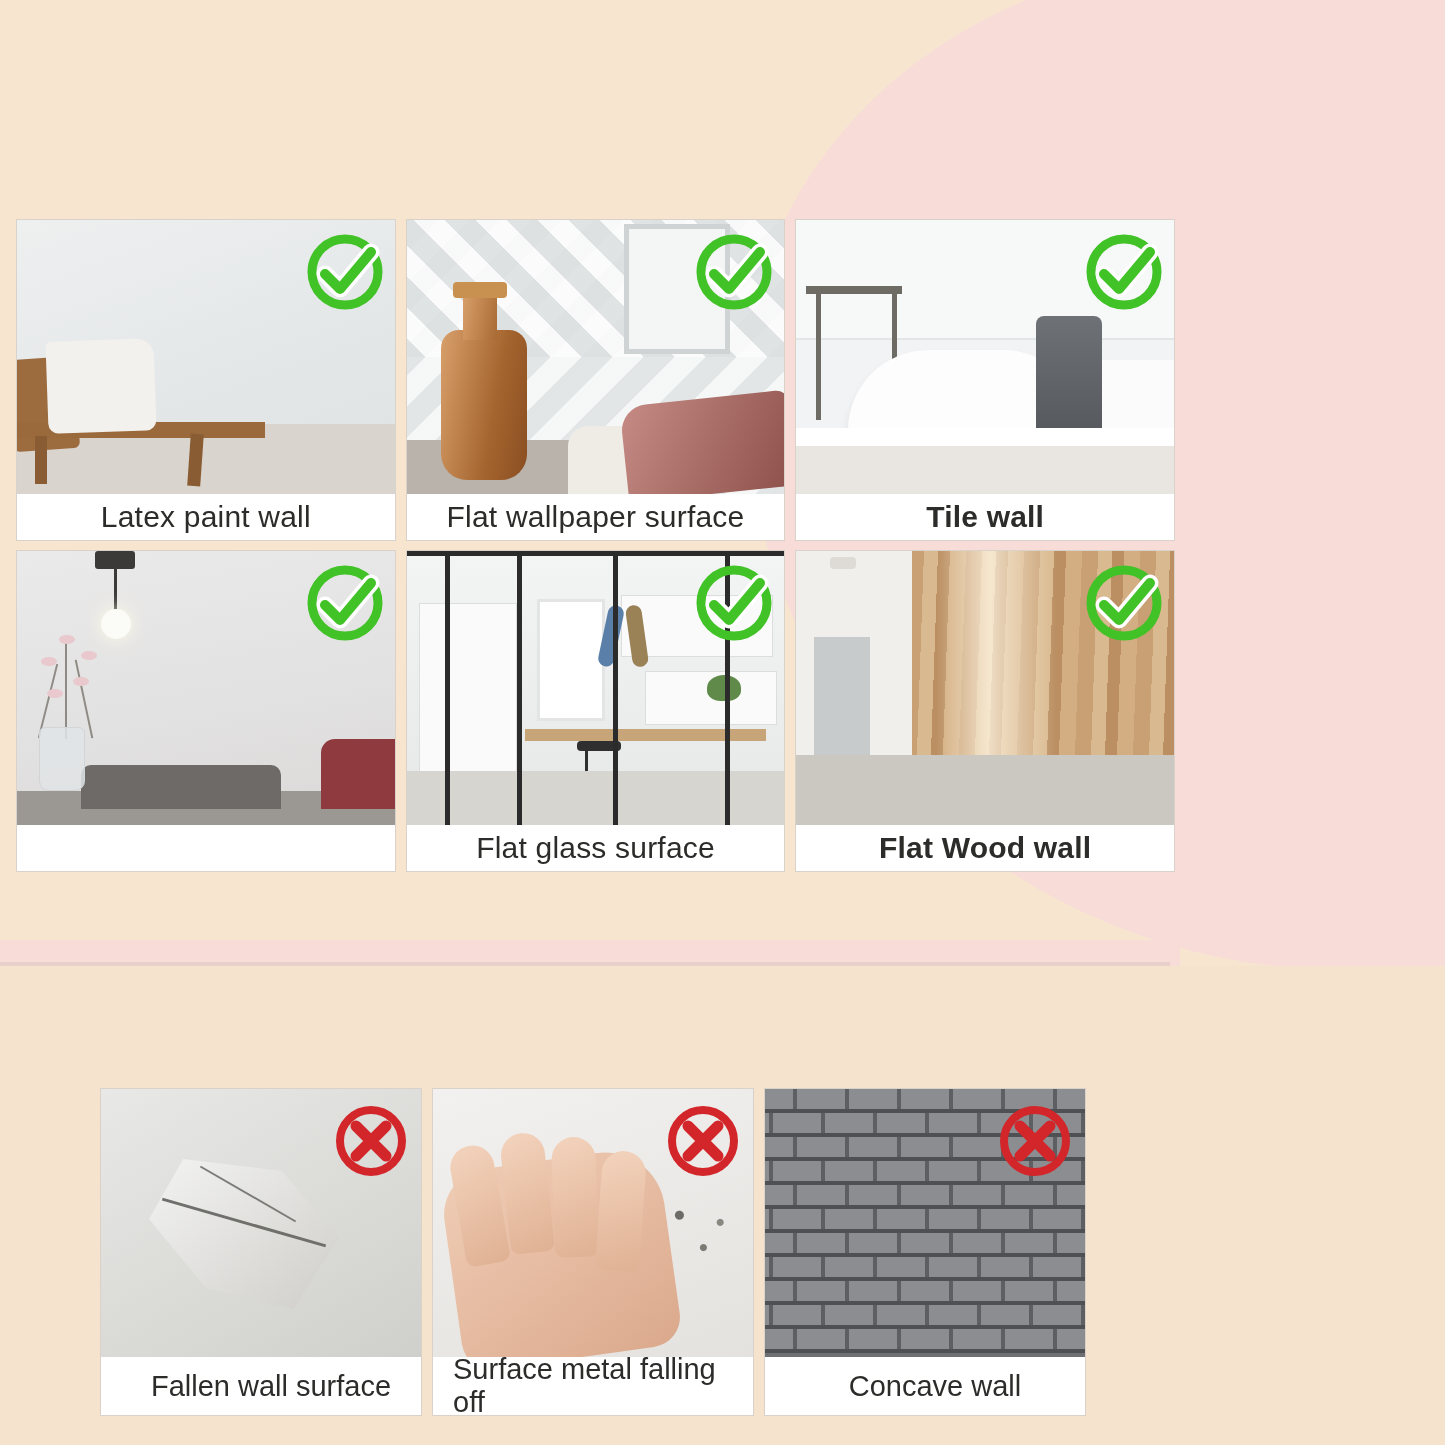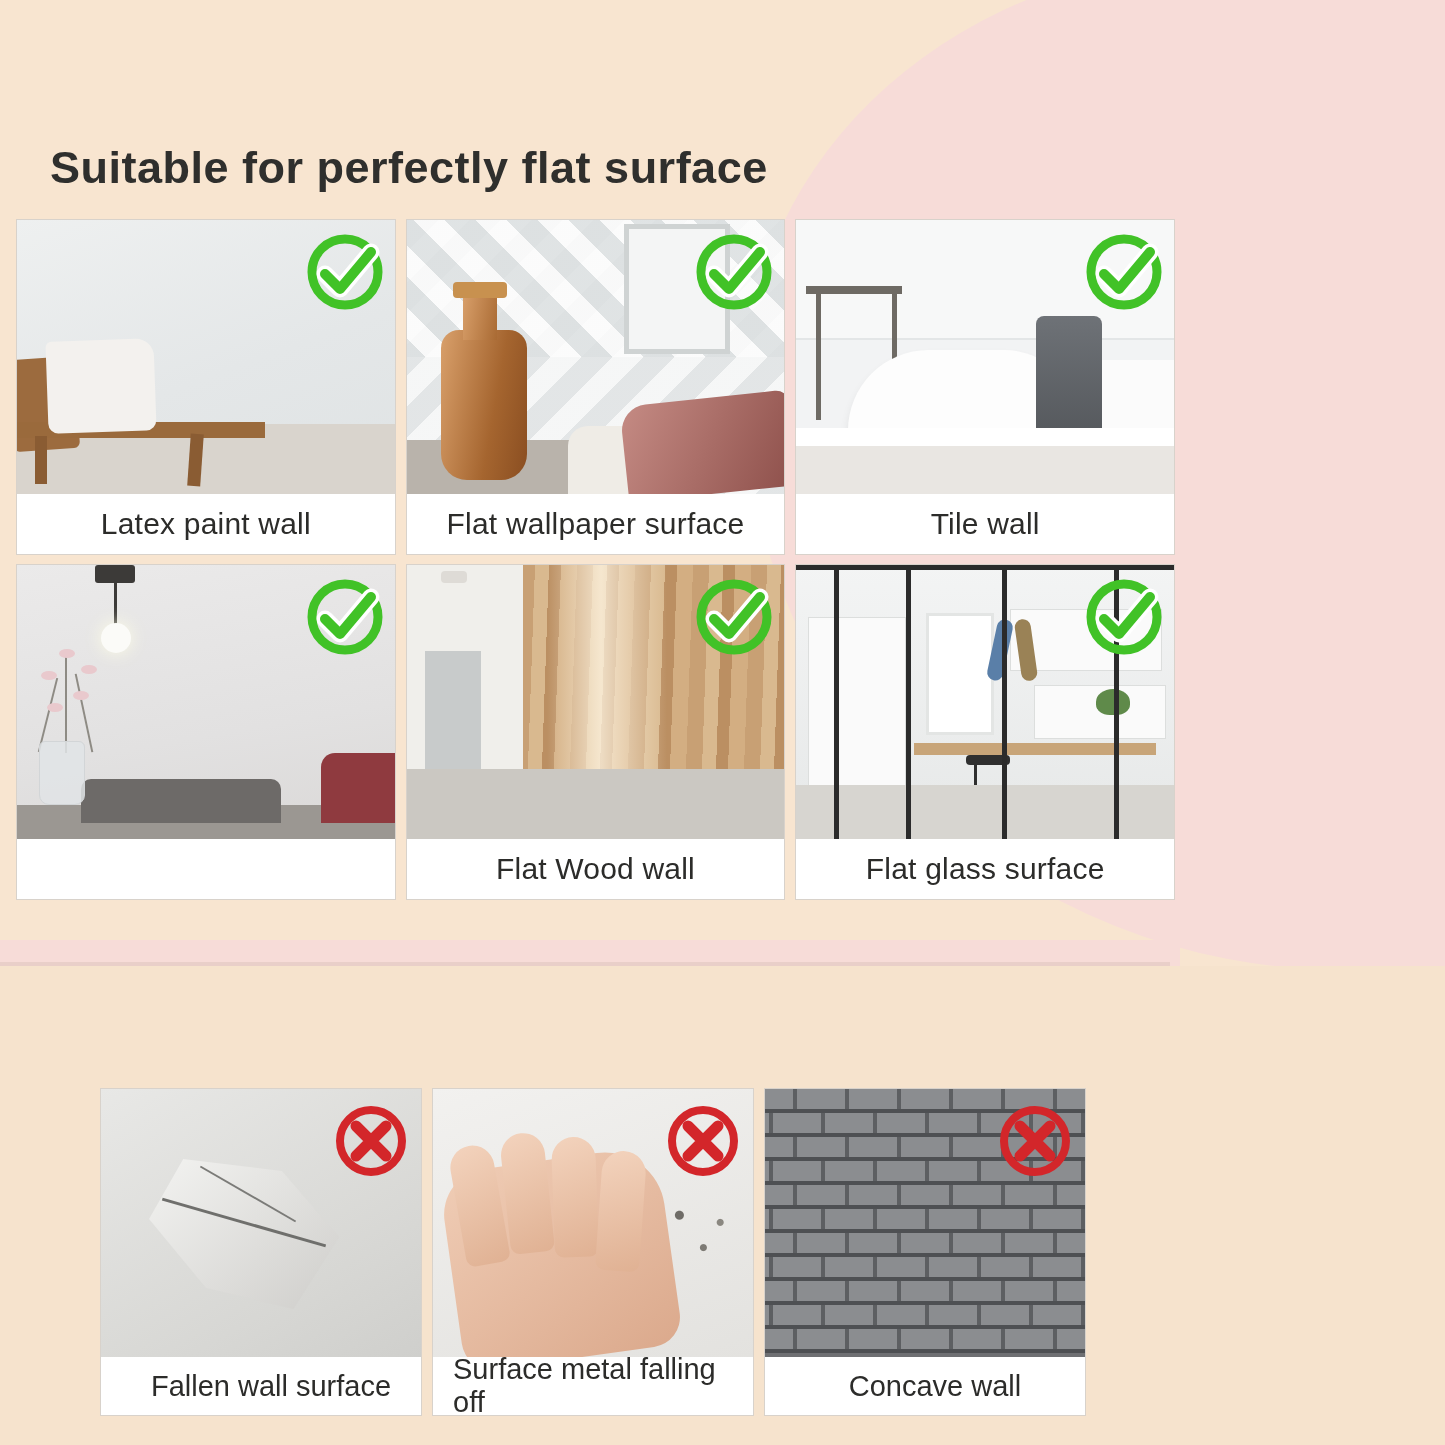--- a/index.html
+++ b/index.html
@@ -99,29 +99,29 @@
   .row-1 { margin-bottom: 9px; }
 
   .card {
     position: relative;
     width: 381px;
     margin-right: 10px;
     background: #ffffff;
     border: 1px solid #d8d2cb;
     box-sizing: border-box;
   }
-  .card:last-child { margin-right: 16px; }
+  .card:last-child { margin-right: 16px; font-weight: bold; }
 
   .card .photo {
     height: 274px;
     overflow: hidden;
     position: relative;
   }
   .card .caption {
-    height: 60px;
+    height: 46px;
     display: flex;
     align-items: center;
     justify-content: center;
     font-size: 30px;
     color: #2c2c2a;
     background: #ffffff;
     letter-spacing: 0.2px;
   }
 
   
@@ -459,21 +459,20 @@
 </head>
 <body>
 
 <div class="page">
   <div class="bg-base"></div>
   <div class="bg-pink-blob"></div>
   <div class="bg-pink-strip"></div>
   <div class="bg-lower-tint"></div>
 
 
-  <div class="subtitle">Suitable for perfectly flat surface</div>
 
   <div class="grid-suitable">
 
     <div class="row row-1">
 
       <div class="card">
         <div class="photo">
           <div class="ph p-latex">
             <div class="floor"></div>
             <div class="chair"></div>
@@ -568,41 +567,20 @@
             <div class="vase"></div>
           </div>
         </div>
         <div class="mark">
           <svg viewBox="0 0 84 84" width="84" height="84">
             <circle cx="42" cy="42" r="33" fill="none" stroke="#41c227" stroke-width="9"></circle>
             <path d="M22 44 L37 59 L68 22" fill="none" stroke="#ffffff" stroke-width="17" stroke-linecap="round" stroke-linejoin="round"></path>
             <path d="M22 44 L37 59 L68 22" fill="none" stroke="#41c227" stroke-width="10" stroke-linecap="round" stroke-linejoin="round"></path>
           </svg>
         </div>
-      </div>
-
-      <div class="card">
-        <div class="photo">
-          <div class="ph p-wood">
-            <div class="planks"></div>
-            <div class="glow"></div>
-            <div class="left-wall"></div>
-            <div class="ceil-lamp"></div>
-            <div class="door"></div>
-            <div class="floor"></div>
-          </div>
-        </div>
-        <div class="mark">
-          <svg viewBox="0 0 84 84" width="84" height="84">
-            <circle cx="42" cy="42" r="33" fill="none" stroke="#41c227" stroke-width="9"></circle>
-            <path d="M22 44 L37 59 L68 22" fill="none" stroke="#ffffff" stroke-width="17" stroke-linecap="round" stroke-linejoin="round"></path>
-            <path d="M22 44 L37 59 L68 22" fill="none" stroke="#41c227" stroke-width="10" stroke-linecap="round" stroke-linejoin="round"></path>
-          </svg>
-        </div>
-        <div class="caption">Flat Wood wall</div>
       </div>
 
       <div class="card">
         <div class="photo">
           <div class="ph p-glass">
             <div class="room"></div>
             <div class="cab" style="left:12px;top:52px;width:96px;height:180px;"></div>
             <div class="cab" style="left:214px;top:44px;width:150px;height:60px;"></div>
             <div class="cab" style="left:238px;top:120px;width:130px;height:52px;"></div>
             <div class="win"></div>
@@ -624,20 +602,41 @@
         <div class="mark">
           <svg viewBox="0 0 84 84" width="84" height="84">
             <circle cx="42" cy="42" r="33" fill="none" stroke="#41c227" stroke-width="9"></circle>
             <path d="M22 44 L37 59 L68 22" fill="none" stroke="#ffffff" stroke-width="17" stroke-linecap="round" stroke-linejoin="round"></path>
             <path d="M22 44 L37 59 L68 22" fill="none" stroke="#41c227" stroke-width="10" stroke-linecap="round" stroke-linejoin="round"></path>
           </svg>
         </div>
         <div class="caption">Flat glass surface</div>
       </div>
 
+      <div class="card">
+        <div class="photo">
+          <div class="ph p-wood">
+            <div class="planks"></div>
+            <div class="glow"></div>
+            <div class="left-wall"></div>
+            <div class="ceil-lamp"></div>
+            <div class="door"></div>
+            <div class="floor"></div>
+          </div>
+        </div>
+        <div class="mark">
+          <svg viewBox="0 0 84 84" width="84" height="84">
+            <circle cx="42" cy="42" r="33" fill="none" stroke="#41c227" stroke-width="9"></circle>
+            <path d="M22 44 L37 59 L68 22" fill="none" stroke="#ffffff" stroke-width="17" stroke-linecap="round" stroke-linejoin="round"></path>
+            <path d="M22 44 L37 59 L68 22" fill="none" stroke="#41c227" stroke-width="10" stroke-linecap="round" stroke-linejoin="round"></path>
+          </svg>
+        </div>
+        <div class="caption">Flat Wood wall</div>
+      </div>
+
     </div>
   </div>
 
   <div class="divider"></div>
 
 
   <div class="grid-rough">
 
     <div class="card-sm">
       <div class="photo">

